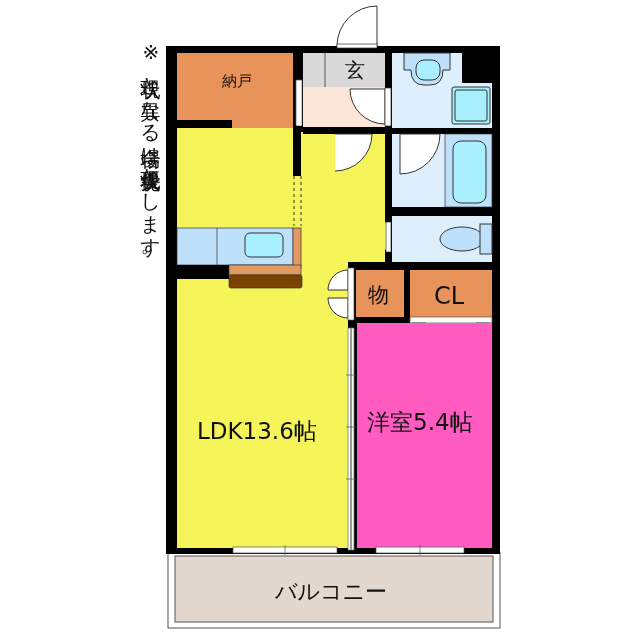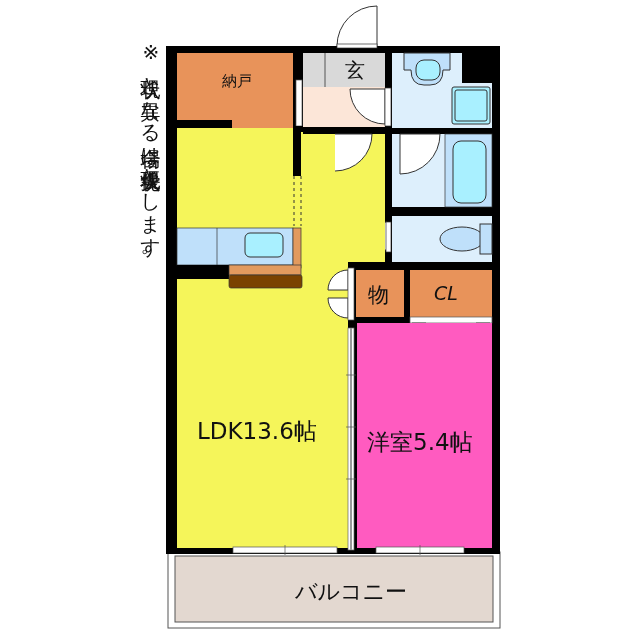--- a/index.html
+++ b/index.html
@@ -118,16 +118,16 @@
     <line x1="285" y1="545" x2="285" y2="555" stroke="#555" stroke-width="0.7"></line>
     <rect x="376" y="547" width="88" height="6" fill="#fff" stroke="#555" stroke-width="0.7"></rect>
     <line x1="420" y1="545" x2="420" y2="555" stroke="#555" stroke-width="0.7"></line>
   </g>
 </svg>
 </div>
 
 <div class="label" style="left:222px;top:72px;font-size:15px;">納戸</div>
 <div class="label" style="left:345px;top:57px;font-size:20px;">玄</div>
 <div class="label" style="left:197px;top:416px;font-size:23px;">LDK13.6帖</div>
-<div class="label" style="left:367px;top:427px;font-size:23px;">洋室5.4帖</div>
+<div class="label" style="left:367px;top:407px;font-size:23px;">洋室5.4帖</div>
 <div class="label" style="left:368px;top:281px;font-size:21px;">物</div>
-<div class="label" style="left:434px;top:282px;font-size:19px;font-style:italic;">CL</div>
-<div class="label" style="left:275px;top:577px;font-size:22px;margin-left:20px;">バルコニー</div>
+<div class="label" style="left:434px;top:282px;font-size:24px;">CL</div>
+<div class="label" style="left:275px;top:577px;font-size:22px;">バルコニー</div>
 
 </body></html>

